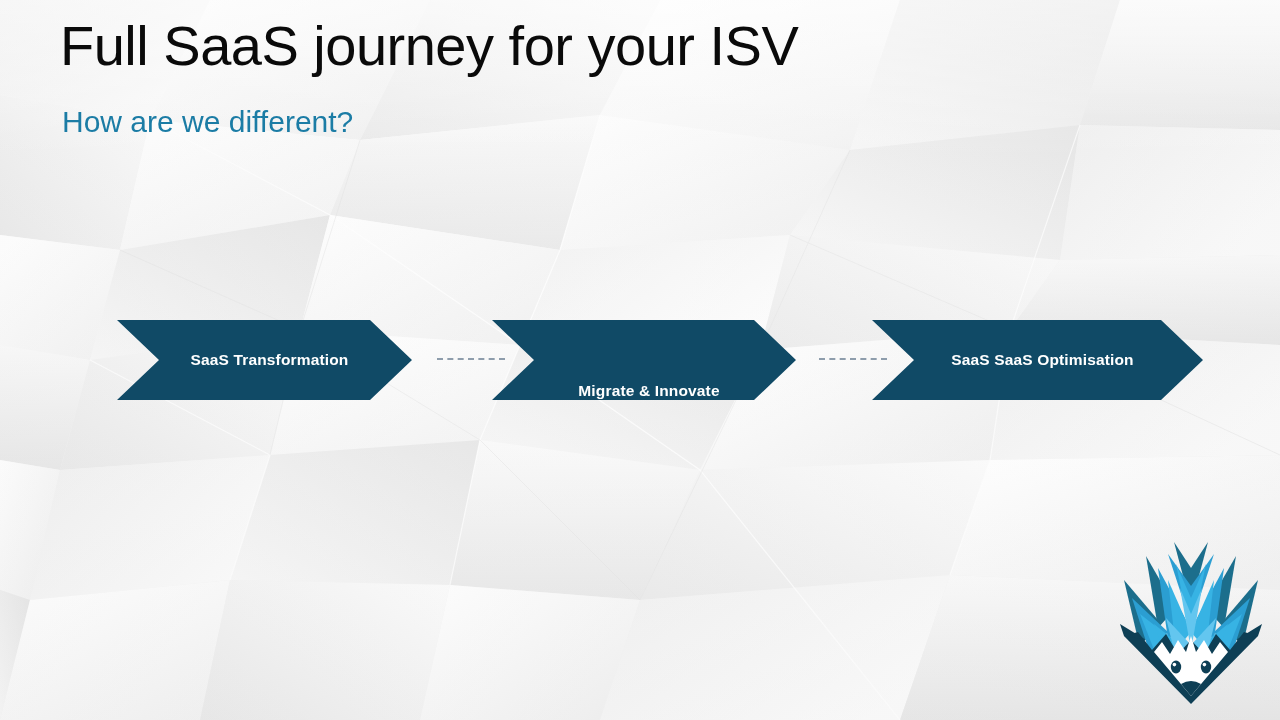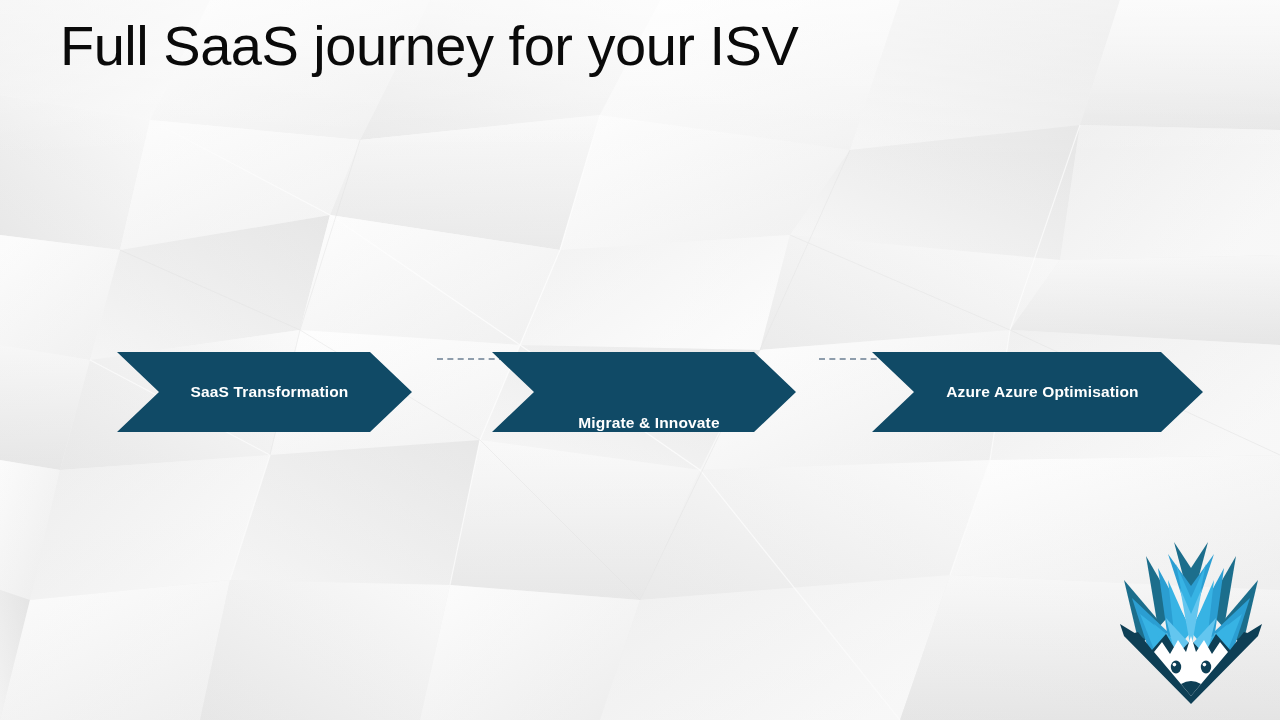--- a/index.html
+++ b/index.html
@@ -75,21 +75,20 @@
     position: absolute;
     top: 0;
     height: 80px;
     background: #104a66;
     display: flex;
     align-items: center;
     justify-content: center;
     box-sizing: border-box;
     -webkit-clip-path: polygon(0 0, calc(100% - 42px) 0, 100% 50%, calc(100% - 42px) 100%, 0 100%, 42px 50%);
     clip-path: polygon(0 0, calc(100% - 42px) 0, 100% 50%, calc(100% - 42px) 100%, 0 100%, 42px 50%);
-    margin-top: 32px;
   }
   .chev-label {
     color: #ffffff;
     font-size: 15.5px;
     font-weight: bold;
     letter-spacing: 0.15px;
     white-space: nowrap;
     padding-left: 24px;
     padding-right: 14px;
   }
@@ -206,37 +205,38 @@
         <path d="M850,150 L760,350 L640,600"></path>
         <path d="M120,250 L300,330 L480,440 L640,600"></path>
         <path d="M790,235 L1010,330 L1280,455"></path>
       </g>
     </svg>
   </div>
 
   <div class="bg-layer bg-vignette"></div>
 
   <div class="title">Full SaaS journey for your ISV</div>
+  <div class="subtitle">How are we different?</div>
 
   <div class="process">
 
     <div class="chev chev-1">
       <span class="chev-label">SaaS Transformation</span>
     </div>
 
     <div class="connector conn-1"></div>
 
     <div class="chev chev-2">
       <span class="chev-label">Migrate &amp; Innovate</span>
     </div>
 
     <div class="connector conn-2"></div>
 
     <div class="chev chev-3">
-      <span class="chev-label">Azure Azure Optimisation</span>
+      <span class="chev-label">SaaS SaaS Optimisation</span>
     </div>
 
   </div>
 
   <div class="logo">
     <svg viewBox="0 0 170 176">
 
       <g fill="#1c6e8c">
         <polygon points="34,120 18,52 52,92"></polygon>
         <polygon points="136,120 152,52 118,92"></polygon>

